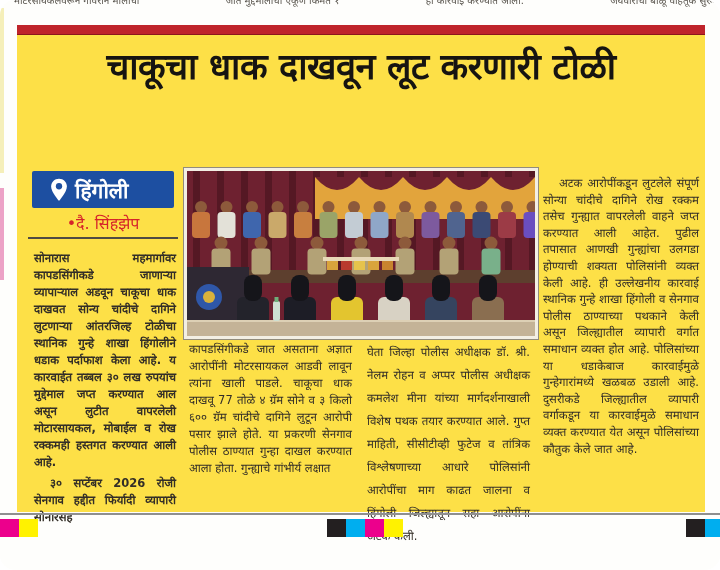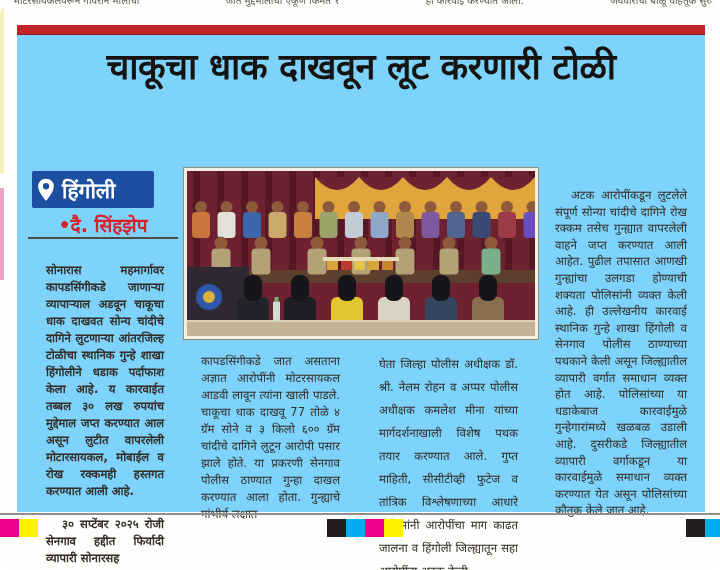--- a/index.html
+++ b/index.html
@@ -7,37 +7,37 @@
         font-family:"DejaVu Sans","Liberation Sans",sans-serif;border-radius:15px;}
   
   .top-strip{position:absolute;left:14px;top:0;width:700px;height:9px;overflow:hidden;}
   .top-strip-inner{display:flex;justify-content:space-between;margin-top:-7px;
         font-size:10px;color:#5a564f;white-space:nowrap;}
   
   .edge-mark{position:absolute;left:0;width:4px;}
   .edge-yellow{top:8px;height:165px;background:#f5efb9;}
   .edge-magenta{top:188px;height:92px;background:#eca2c6;}
   
-  .article{position:absolute;left:17px;top:25px;width:688px;height:487px;background:#7dd3fc;}
+  .article{position:absolute;left:17px;top:25px;width:688px;height:487px;background:#fde047;}
   .red-bar{position:absolute;left:0;top:0;width:100%;height:9px;background:#bf242b;
         border-bottom:1px solid #8c161d;}
   .headline{position:absolute;left:8px;top:16px;width:672px;text-align:center;
         font-weight:700;color:#161411;font-size:36px;line-height:52px;letter-spacing:-0.5px;}
   
-  .loc-box{position:absolute;left:15px;top:146px;width:122px;height:37px;background:#1d4fa1;
-        border-radius:2px;display:flex;align-items:center;gap:7px;padding-left:5px;box-sizing:border-box;}
+  .loc-box{position:absolute;left:15px;top:146px;width:142px;height:37px;background:#1d4fa1;
+        border-radius:2px;display:flex;align-items:center;gap:7px;padding-left:18px;box-sizing:border-box;}
   .loc-box .pin{width:18px;height:24px;flex:0 0 auto;}
   .loc-text{color:#ffffff;font-weight:700;font-size:21px;}
   .source-line{position:absolute;left:15px;top:187px;width:142px;text-align:center;
-        color:#d6232a;font-weight:700;font-size:19px;}
+        color:#d6232a;font-weight:400;font-size:16px;}
   .rail-divider{position:absolute;left:11px;top:212px;width:150px;height:0;
         border-top:2px solid #4f4b43;}
   
   .col{position:absolute;color:#332e27;font-size:11.5px;text-align:justify;}
-  .col p{margin:16px;}
+  .col p{margin:4px;}
   .col p.indent{text-indent:16px;}
   .col-left{left:13px;top:221px;width:150px;line-height:17px;font-weight:bold;}
   .col-mid1{left:168px;top:312px;width:171px;line-height:17px;}
   .col-mid2{left:346px;top:312px;width:171px;line-height:23px;}
   .col-right{left:522px;top:146px;width:164px;line-height:16.6px;}
   
   .photo{position:absolute;left:167px;top:143px;width:348px;height:165px;background:#6e2130;
         border:3px solid #f3efe4;box-shadow:0 0 0 1px #928c7c;box-sizing:content-box;}
   .photo svg{display:block;}
   
@@ -77,21 +77,21 @@
         <path d="M12 1 C6 1 1.5 5.6 1.5 11.4 c0 7.6 10.5 19.2 10.5 19.2 s10.5 -11.6 10.5 -19.2 C22.5 5.6 18 1 12 1 z" fill="#ffffff"></path>
         <circle cx="12" cy="11" r="4.2" fill="#1d4fa1"></circle>
       </svg>
       <span class="loc-text">हिंगोली</span>
     </div>
     <div class="source-line">•दै. सिंहझेप</div>
     <div class="rail-divider"></div>
 
     <div class="col col-left">
       <p>सोनारास महमार्गावर कापडसिंगीकडे जाणाऱ्या व्यापाऱ्याल अडवून चाकूचा धाक दाखवत सोन्य चांदीचे दागिने लुटणाऱ्या आंतरजिल्ह टोळीचा स्थानिक गुन्हे शाखा हिंगोलीने धडाक पर्दाफाश केला आहे. य कारवाईत तब्बल ३० लख रुपयांच मुद्देमाल जप्त करण्यात आल असून लुटीत वापरलेली मोटारसायकल, मोबाईल व रोख रक्कमही हस्तगत करण्यात आली आहे.</p>
-      <p class="indent">३० सप्टेंबर २०२५ रोजी सेनगाव हद्दीत फिर्यादी व्यापारी सोनारसह</p>
+      <p class="indent">३० सप्टेंबर 2026 रोजी सेनगाव हद्दीत फिर्यादी व्यापारी सोनारसह</p>
     </div>
 
     <div class="photo">
       <svg id="photo-svg" width="348" height="165" viewBox="0 0 348 165">
         <rect x="0" y="0" width="348" height="165" fill="#6e2130"></rect>
         <g id="curtain-folds">
             <rect x="6" y="0" width="7" height="100" fill="rgba(40,8,14,0.35)"></rect>
             <rect x="30" y="0" width="7" height="100" fill="rgba(40,8,14,0.35)"></rect>
             <rect x="54" y="0" width="7" height="100" fill="rgba(40,8,14,0.35)"></rect>
             <rect x="78" y="0" width="7" height="100" fill="rgba(40,8,14,0.35)"></rect>

